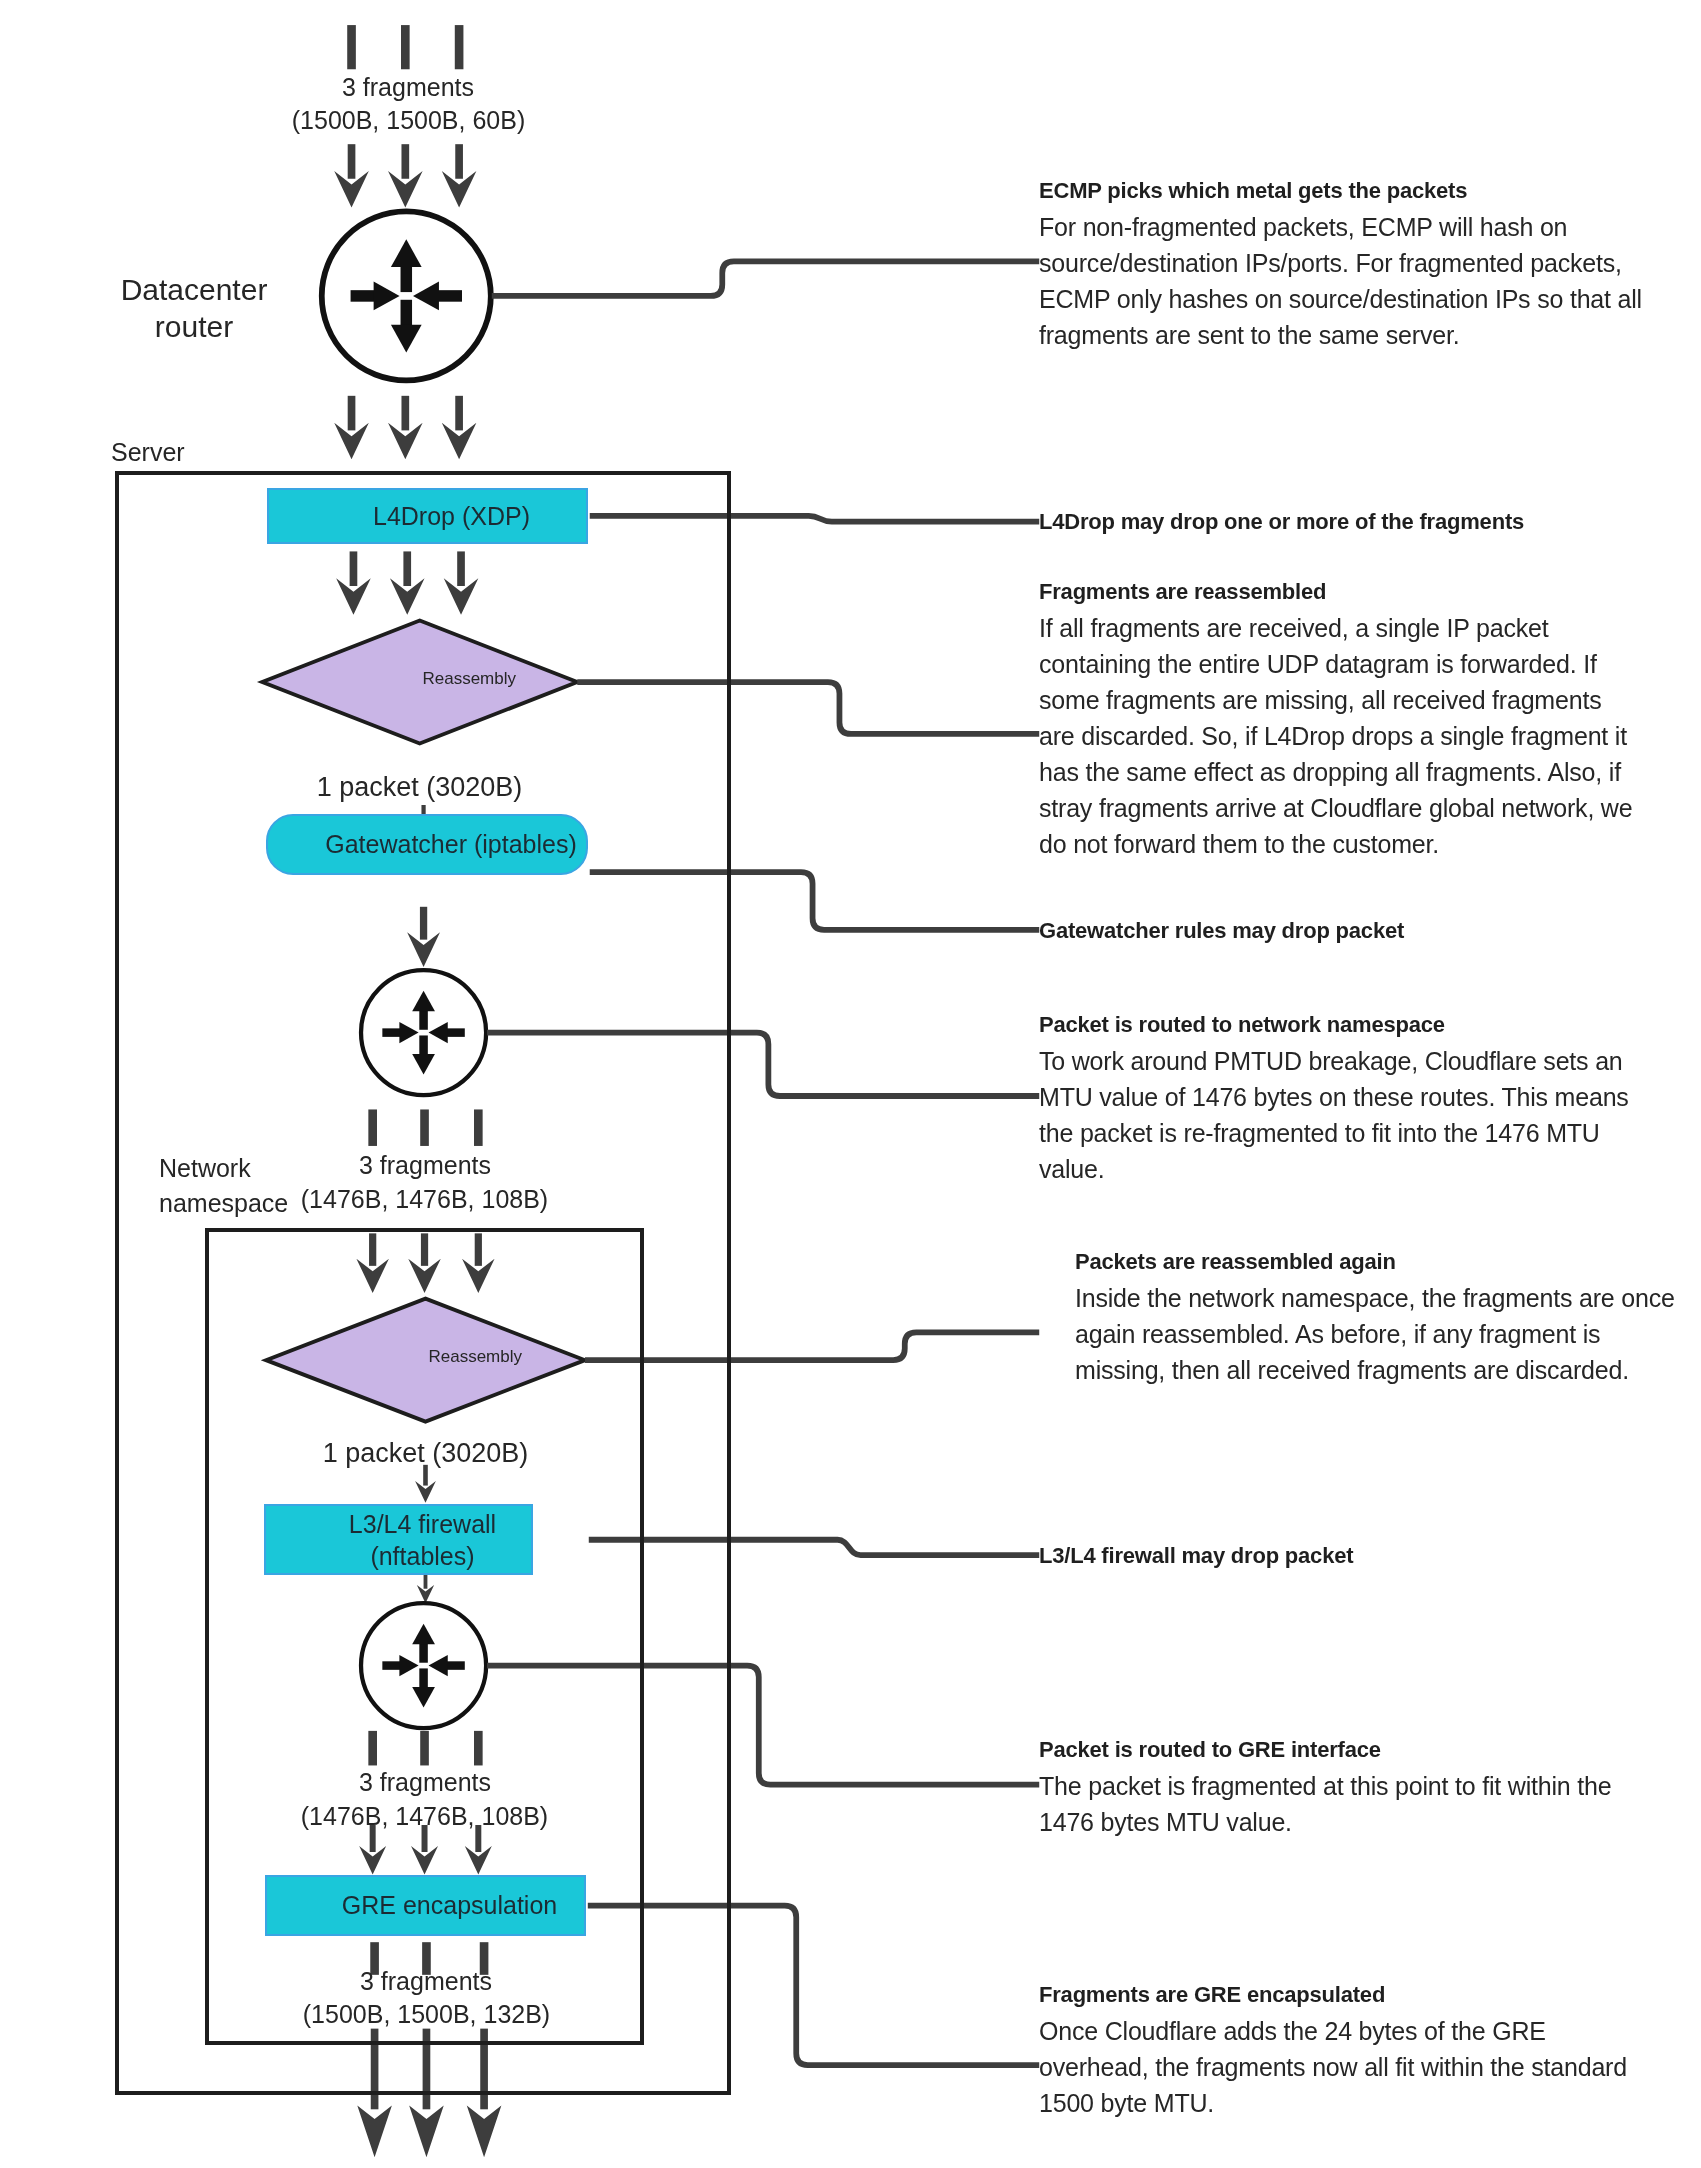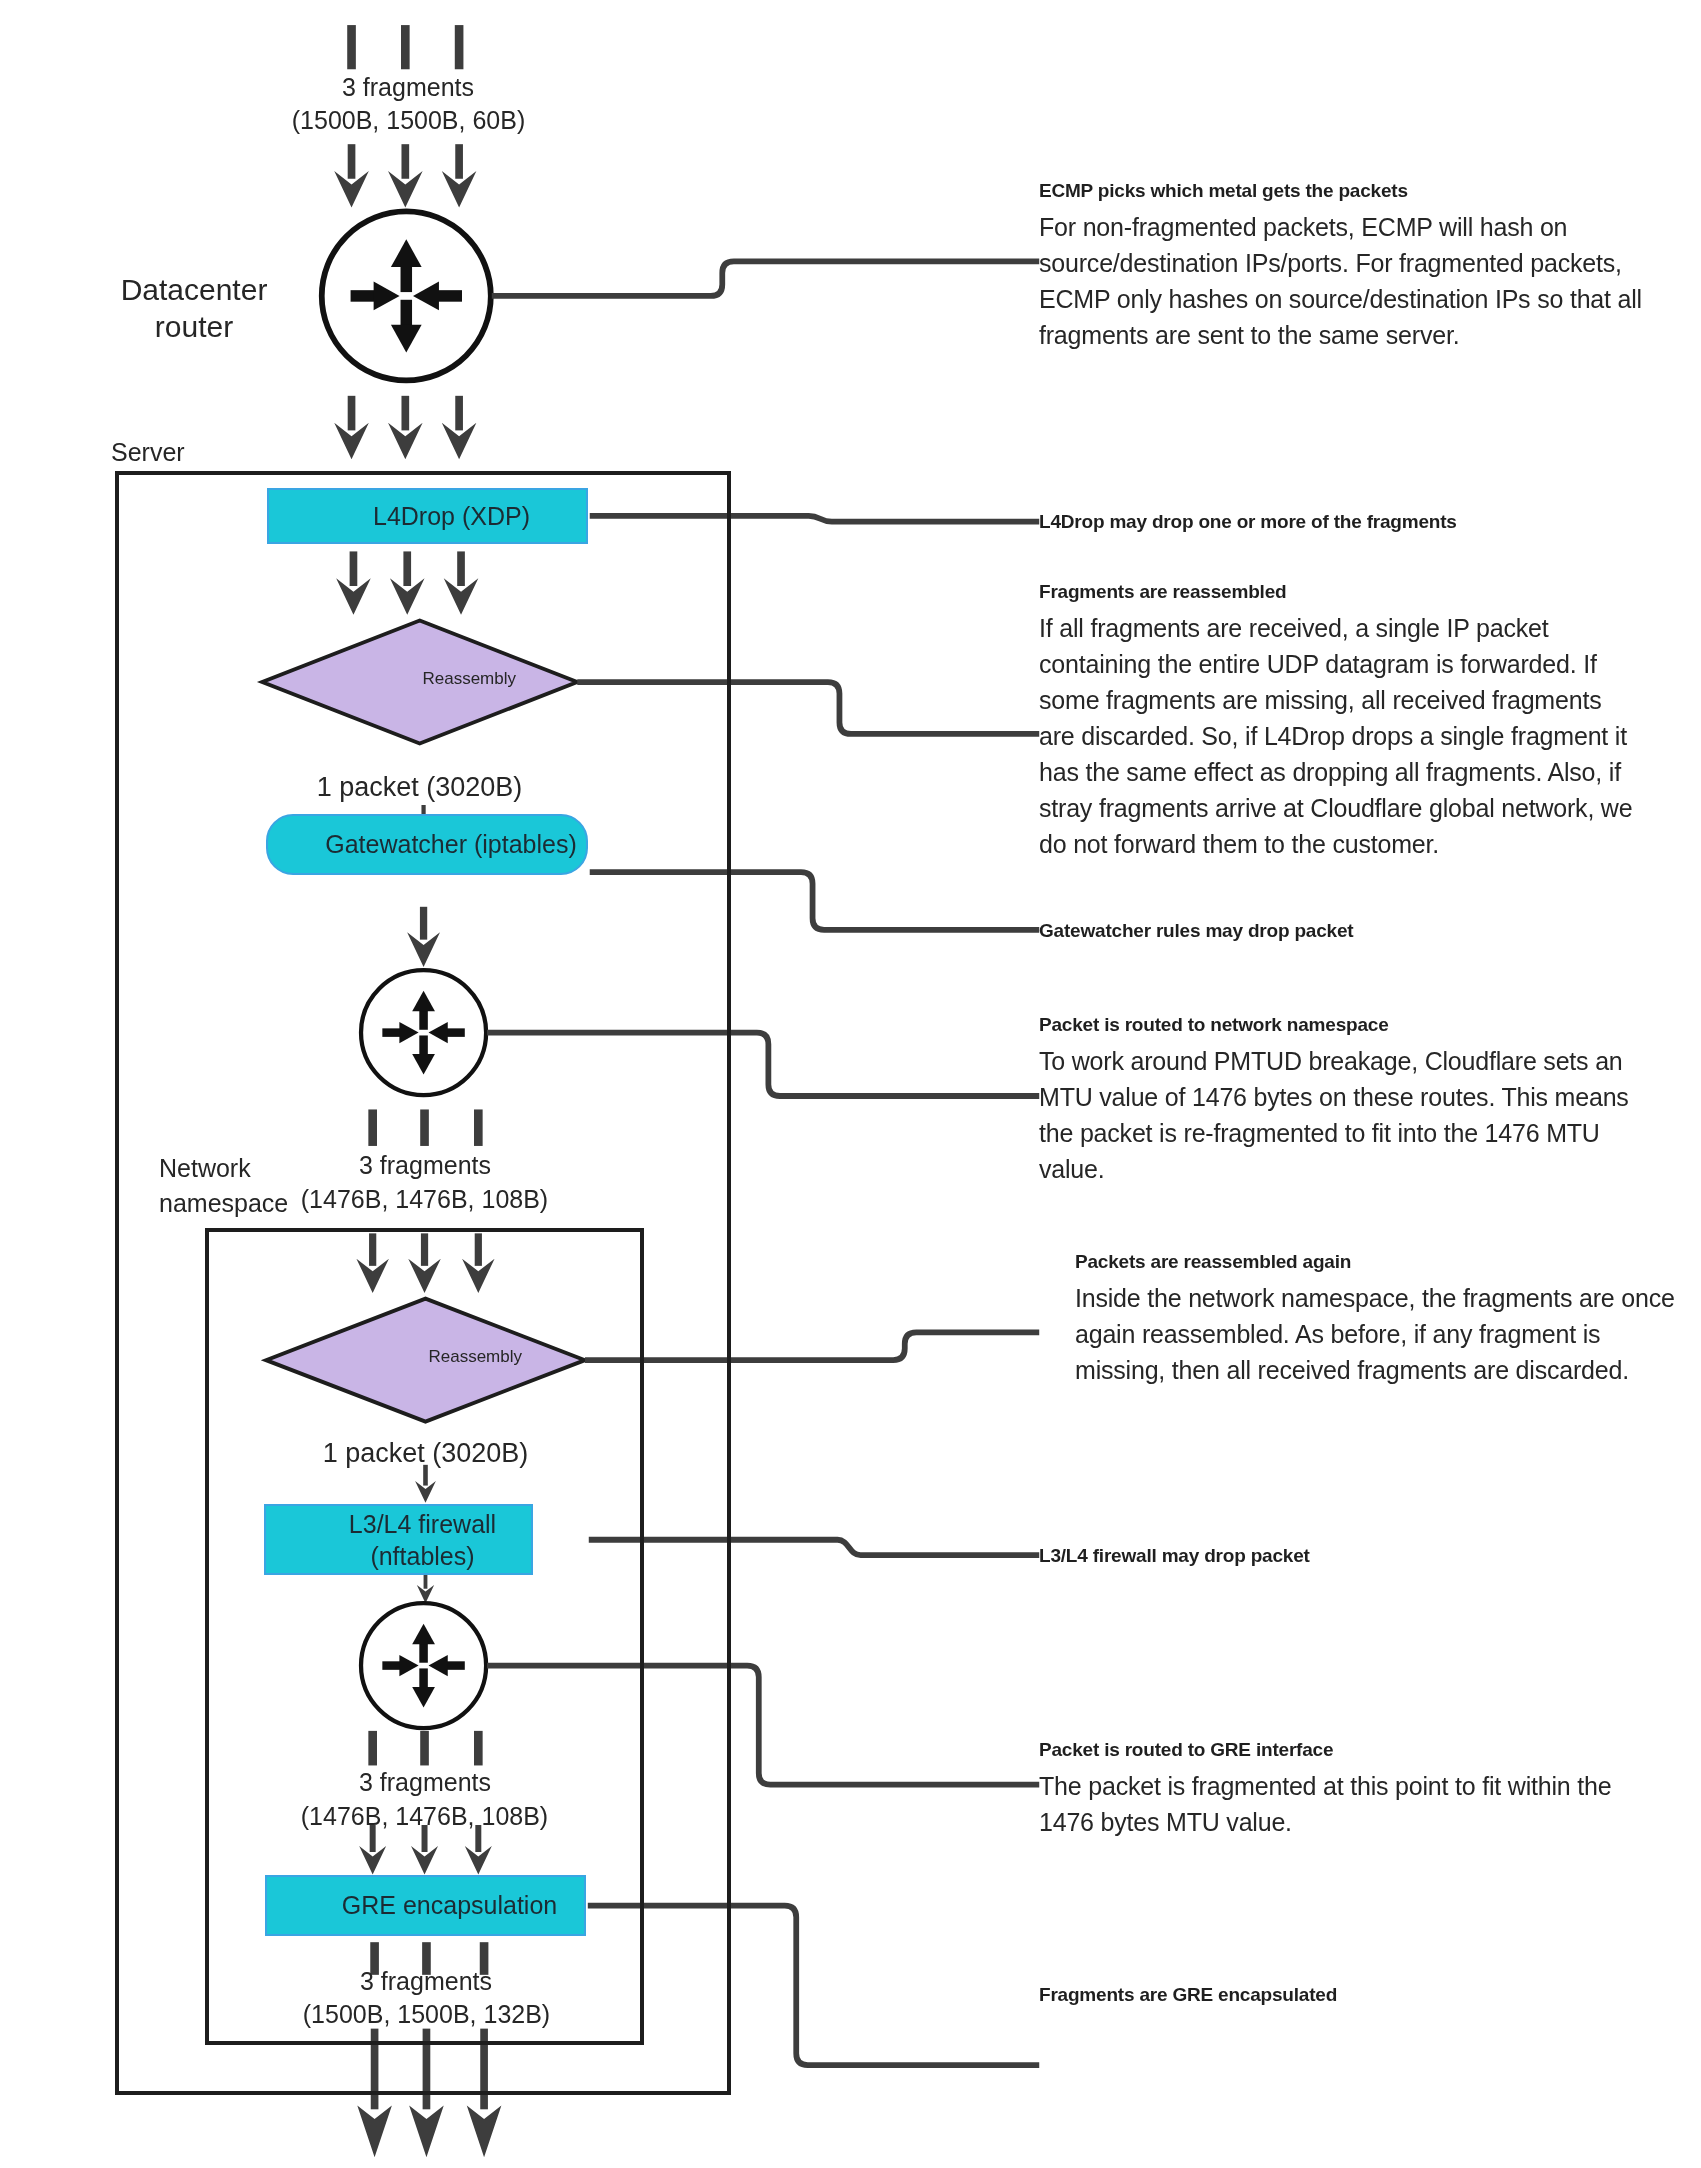--- a/index.html
+++ b/index.html
@@ -37,21 +37,21 @@
     background:transparent;
     z-index:2;
   }
   .diamond-label{
     font-size:17px;text-align:right;z-index:3;
   }
   .ann{
     position:absolute;left:1039px;width:662px;z-index:2;
   }
   .ann .t{
-    font-weight:bold;font-size:19px;line-height:36px;color:#1f1f1f;
+    font-weight:bold;font-size:22px;line-height:36px;color:#1f1f1f;
     letter-spacing:-0.2px;
   }
   .ann .b{
     font-size:25px;line-height:36px;color:var(--ink);
     white-space:pre-line;letter-spacing:-0.2px;
   }
   .small-label{font-size:25px;}
   .frag{font-size:25px;}
   .packet{font-size:27px;}
   .dc{font-size:30px;line-height:37px;}
@@ -266,14 +266,17 @@
 </div>
 
 <div class="ann" style="top:1732px;">
   <div class="t">Packet is routed to GRE interface</div>
   <div class="b">The packet is fragmented at this point to fit within the
 1476 bytes MTU value.</div>
 </div>
 
 <div class="ann" style="top:1977px;">
   <div class="t">Fragments are GRE encapsulated</div>
+  <div class="b">Once Cloudflare adds the 24 bytes of the GRE
+overhead, the fragments now all fit within the standard
+1500 byte MTU.</div>
 </div>
 
 
 </body></html>

